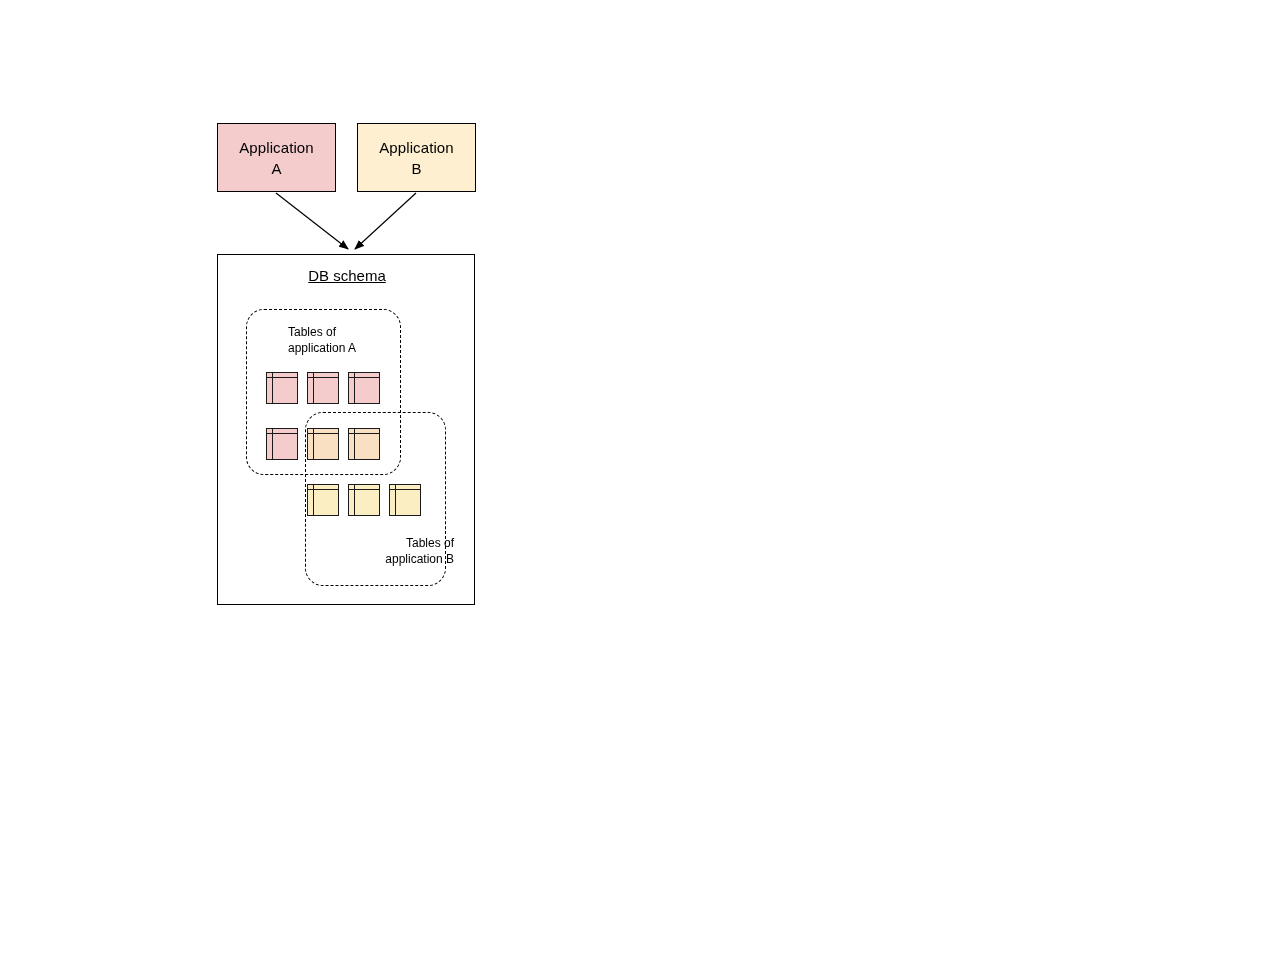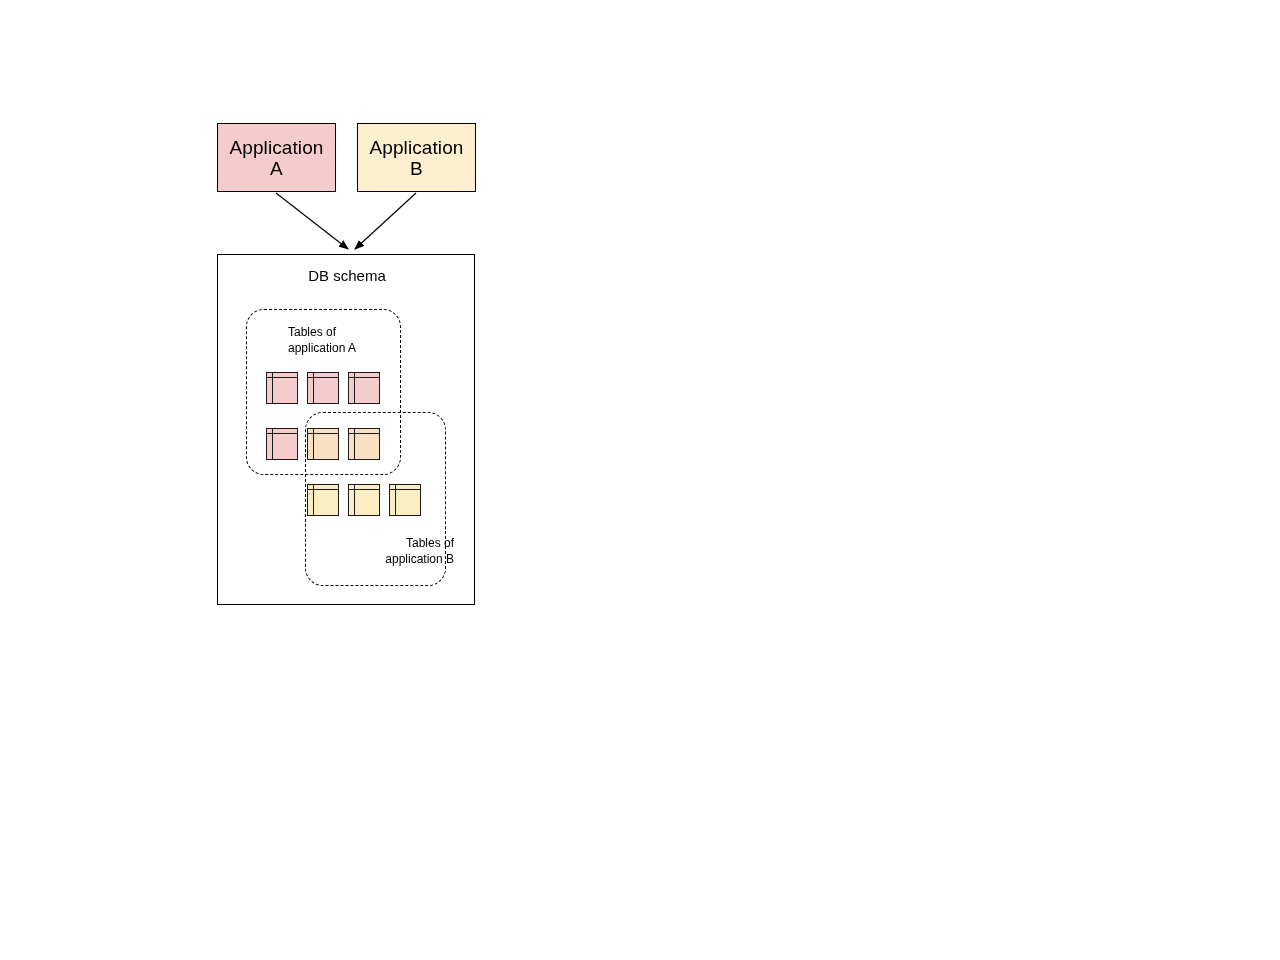--- a/index.html
+++ b/index.html
@@ -26,21 +26,21 @@
 
   
   .app-box {
     position: absolute;
     box-sizing: border-box;
     border: 1px solid #000000;
     display: flex;
     align-items: center;
     justify-content: center;
     text-align: center;
-    font-size: 19px;
+    font-size: 15px;
     line-height: 21px;
     letter-spacing: 0.1px;
     white-space: pre-line;
   }
   #app-a {
     left: 217px;
     top: 123px;
     width: 119px;
     height: 69px;
     background: #f4cccc;
@@ -65,20 +65,21 @@
     background: #ffffff;
   }
   #db-schema-title {
     position: absolute;
     left: 0;
     top: 11px;
     width: 258px;
     text-align: center;
     font-size: 15px;
     line-height: 20px;
+    text-decoration: underline;
   }
 
   
   .group {
     position: absolute;
     box-sizing: border-box;
     border: 1.4px dashed #000000;
     border-radius: 18px;
     background: transparent;
   }

